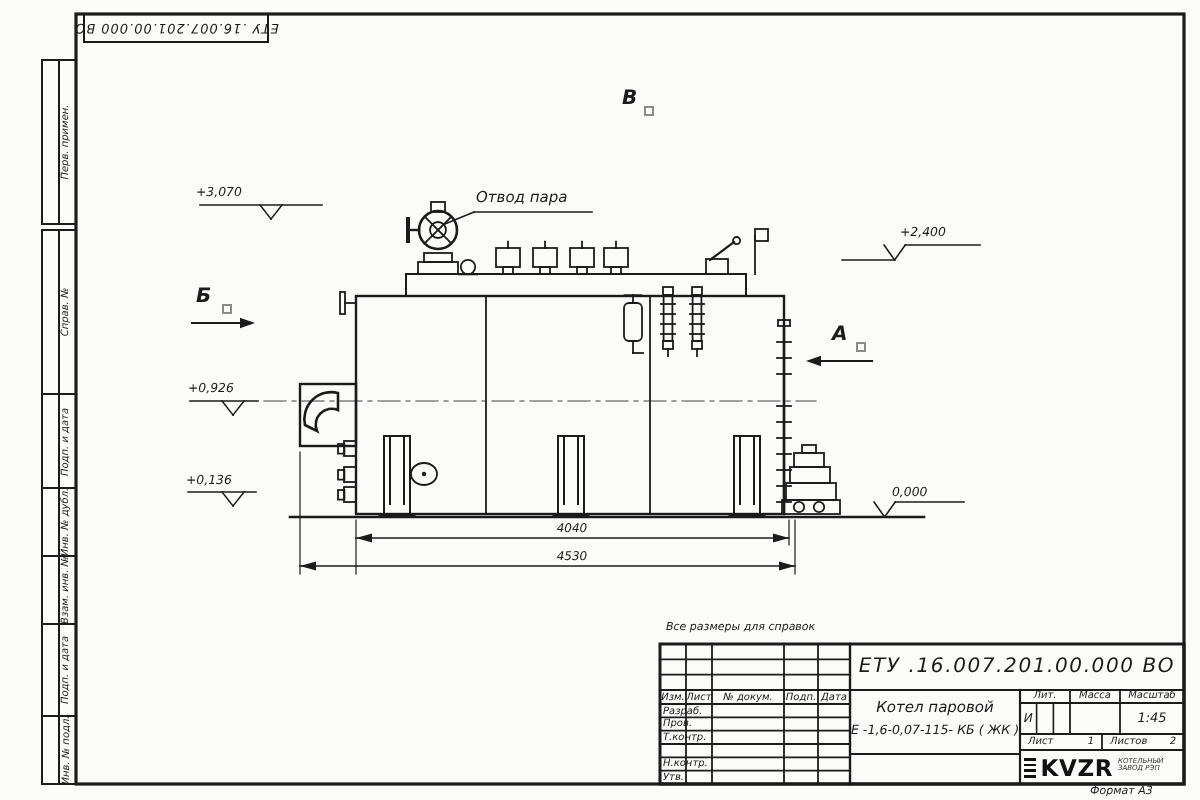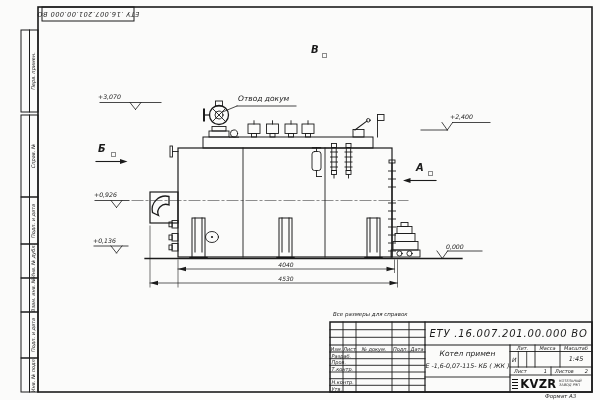--- a/index.html
+++ b/index.html
@@ -279,21 +279,21 @@
   <div class="mwrap" style="left:28px;top:278px;width:10px;height:34px;">
       <span class="mlabel">Взам. инв. №</span>
     </div>
   <div class="mwrap" style="left:28px;top:312px;width:10px;height:46px;">
       <span class="mlabel">Подп. и дата</span>
     </div>
   <div class="mwrap" style="left:28px;top:358px;width:10px;height:34px;">
       <span class="mlabel">Инв. № подл.</span>
     </div>
 
-  <div class="lbl" style="left:238px;top:94px;font-size:7.5px;">Отвод докум</div>
+  <div class="lbl" style="left:238px;top:94px;font-size:7.5px;">Отвод пара</div>
 
   <div class="lbl viewletter" style="left:98px;top:143px;">Б</div>
   <div class="viewmark" style="left:110.5px;top:152px;"></div>
   <div class="lbl viewletter" style="left:416px;top:162px;">А</div>
   <div class="viewmark" style="left:428px;top:171px;"></div>
   <div class="lbl viewletter" style="left:311px;top:44px;">В</div>
   <div class="viewmark" style="left:322px;top:53px;"></div>
 
   <div class="lbl elev" style="left:98px;top:93px;">+3,070</div>
   <div class="lbl elev" style="left:450px;top:112.5px;">+2,400</div>
@@ -301,21 +301,21 @@
   <div class="lbl elev" style="left:93px;top:236.5px;">+0,136</div>
   <div class="lbl elev" style="left:446px;top:242.5px;">0,000</div>
 
   <div class="lbl dim ctr" style="left:266px;top:261px;width:40px;">4040</div>
   <div class="lbl dim ctr" style="left:266px;top:275px;width:40px;">4530</div>
 
   <div class="lbl" style="left:333px;top:311px;font-size:5.5px;">Все размеры для справок</div>
 
   <div class="lbl ctr" style="left:425px;top:322px;width:167px;height:23px;font-size:10px;letter-spacing:.8px;">ЕТУ .16.007.201.00.000  ВО</div>
 
-  <div class="lbl ctr" style="left:425px;top:346.5px;width:85px;height:14px;font-size:7.5px;">Котел примен</div>
+  <div class="lbl ctr" style="left:425px;top:346.5px;width:85px;height:14px;font-size:7.5px;">Котел паровой</div>
   <div class="lbl ctr" style="left:425px;top:359px;width:85px;height:12px;font-size:6.3px;">Е -1,6-0,07-115- КБ ( ЖК )</div>
 
   <div class="lbl tb-small ctr" style="left:330px;top:345px;width:13px;height:7px;">Изм.</div>
   <div class="lbl tb-small ctr" style="left:343px;top:345px;width:13px;height:7px;">Лист</div>
   <div class="lbl tb-small ctr" style="left:356px;top:345px;width:36px;height:7px;">№ докум.</div>
   <div class="lbl tb-small ctr" style="left:392px;top:345px;width:17px;height:7px;">Подп.</div>
   <div class="lbl tb-small ctr" style="left:409px;top:345px;width:16px;height:7px;">Дата</div>
 
   <div class="lbl tb-small" style="left:331.5px;top:352.6px;">Разраб.</div>
   <div class="lbl tb-small" style="left:331.5px;top:359.3px;">Пров.</div>

